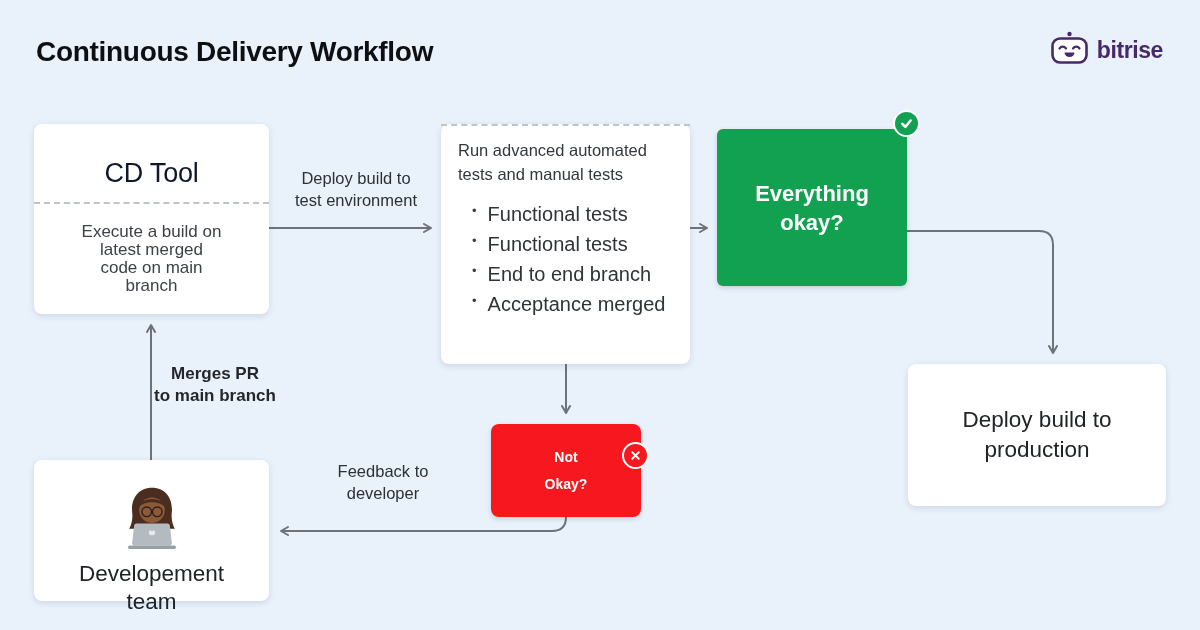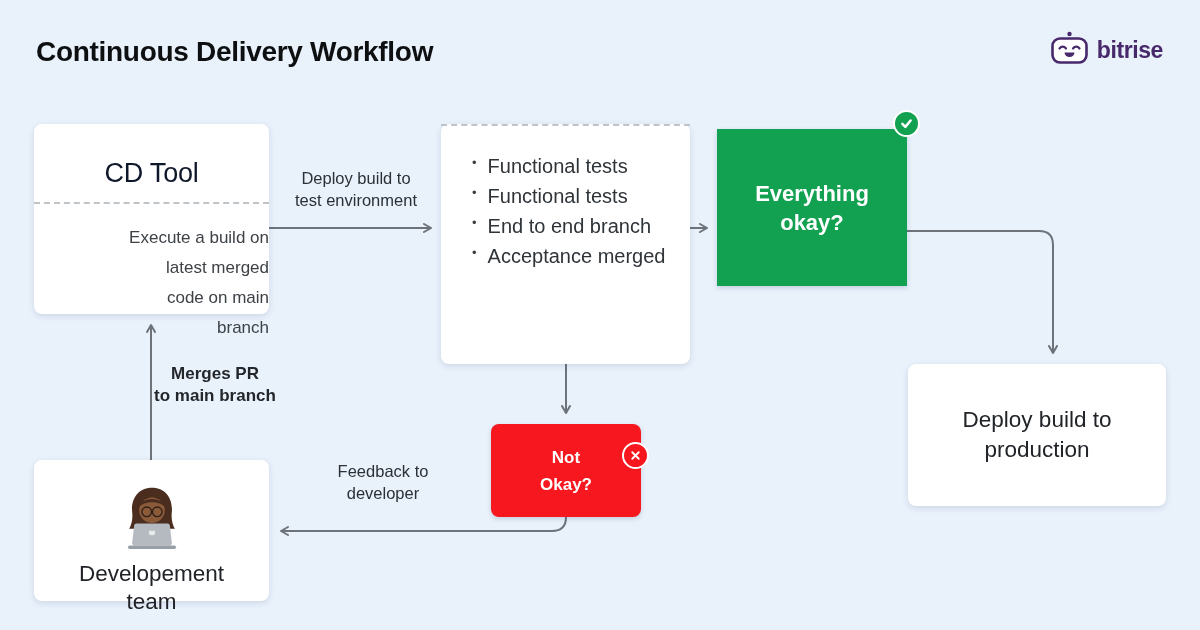--- a/index.html
+++ b/index.html
@@ -33,38 +33,38 @@
     position:absolute;background:var(--card);border-radius:8px;
     box-shadow:0 2px 6px rgba(35,60,95,0.14);
   }
   .card-head{
     height:58px;display:flex;align-items:center;justify-content:center;
     font-size:27px;color:#0f172a;letter-spacing:-0.2px;margin-top:20px;
   }
   .card-sect{border-top:2px dashed var(--divider);}
 
   .cd-body{
-    padding-top:19px;text-align:right;
-    font-size:17px;line-height:30px;color:var(--body-ink);
+    padding-top:19px;text-align:center;
+    font-size:17px;line-height:18px;color:var(--body-ink);
   }
 
   .qa-body{padding:12px 17px 0 17px;}
   .qa-intro{font-size:16.5px;line-height:24px;color:#33383d;}
   .qa-bullets{list-style:none;margin-top:9px;}
   .qa-bullets li{display:flex;align-items:center;height:30px;padding-left:14px;color:#2f3439;}
   .qa-bullets .dot{font-size:13px;color:#3a3f44;margin-right:11px;}
   .qa-bullets .bullet-text{font-size:20px;margin-top:8px;}
 
   .decision{
     position:absolute;display:flex;align-items:center;justify-content:center;
     text-align:center;color:#ffffff;font-weight:bold;
     box-shadow:0 2px 5px rgba(35,60,95,0.18);
   }
-  .decision.yes{left:717px;top:129px;width:190px;height:157px;border-radius:0;background:var(--green);font-size:22px;line-height:29px;}
-  .decision.no{left:491px;top:424px;width:150px;height:93px;border-radius:8px;background:var(--red);font-size:17px;line-height:27px;}
+  .decision.yes{left:717px;top:129px;width:190px;height:157px;border-radius:6px;background:var(--green);font-size:22px;line-height:29px;}
+  .decision.no{left:491px;top:424px;width:150px;height:93px;border-radius:8px;background:var(--red);font-size:14px;line-height:27px;}
 
   .badge{
     position:absolute;width:27px;height:27px;border-radius:50%;
     display:flex;align-items:center;justify-content:center;
   }
   .badge.check{left:893px;top:110px;background:var(--green);border:2.5px solid #ffffff;}
   .badge.cross{left:622px;top:442px;background:var(--red);border:2px solid #ffffff;}
 
   .prod-box{
     left:908px;top:364px;width:258px;height:142px;
@@ -126,20 +126,22 @@
   <div class="card" style="left:34px;top:124px;width:235px;height:190px;">
     <div class="card-head">CD Tool</div>
     <div class="card-sect cd-body pre">Execute a build on
 latest merged
 code on main
 branch</div>
   </div>
 
   <div class="card" style="left:441px;top:124px;width:249px;height:240px;">
     <div class="card-sect qa-body">
+      <div class="qa-intro pre">Run advanced automated
+tests and manual tests</div>
       <ul class="qa-bullets">
         <li>
             <span class="dot">•</span>
             <span class="bullet-text">Functional tests</span>
           </li>
         <li>
             <span class="dot">•</span>
             <span class="bullet-text">Functional tests</span>
           </li>
         <li>

